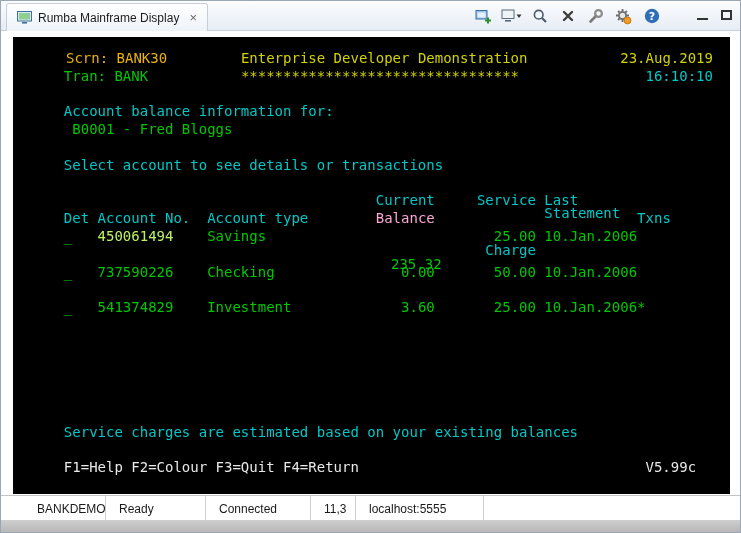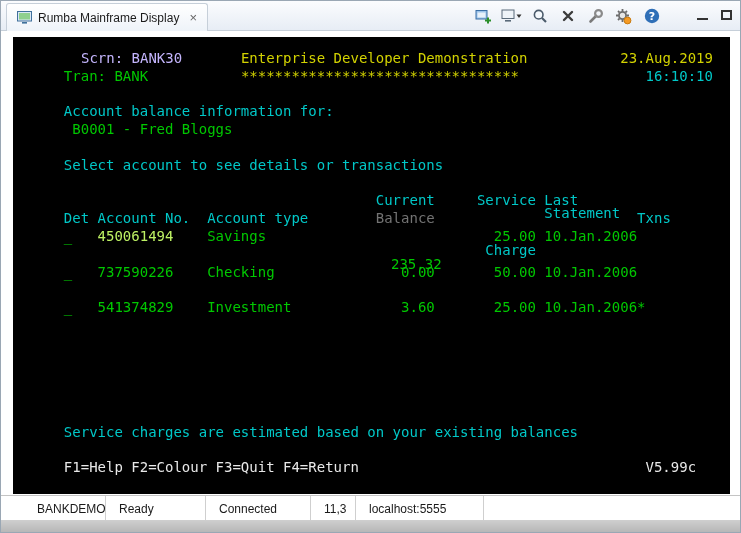--- a/index.html
+++ b/index.html
@@ -129,36 +129,36 @@
     </span>
   </div>
 
   <div class="winctl">
     <span class="minbtn"></span>
     <span class="maxbtn"></span>
   </div>
 </div>
 
 <div class="terminal">
-    <span class="seg" style="left: 68px; top: 14px; color: #c4b5fd;">Scrn: BANK30</span>
+    <span class="seg" style="left: 53px; top: 14px; color: #eab308;">Scrn: BANK30</span>
     <span class="seg" style="left: 227.89px; top: 14px; color: rgb(210, 210, 0);">Enterprise Developer Demonstration</span>
     <span class="seg" style="left: 607.24px; top: 14px; color: rgb(210, 210, 0);">23.Aug.2019</span>
     <span class="seg" style="left: 50.86px; top: 31.8px; color: rgb(0, 200, 0);">Tran: BANK</span>
     <span class="seg" style="left: 227.89px; top: 31.8px; color: rgb(210, 210, 0);">*********************************</span>
     <span class="seg" style="left: 632.53px; top: 31.8px; color: rgb(0, 200, 200);">16:10:10</span>
     <span class="seg" style="left: 50.86px; top: 67.4px; color: rgb(0, 200, 200);">Account balance information for:</span>
     <span class="seg" style="left: 59.29px; top: 85.2px; color: rgb(0, 200, 0);">B0001 - Fred Bloggs</span>
     <span class="seg" style="left: 50.86px; top: 120.8px; color: rgb(0, 200, 200);">Select account to see details or transactions</span>
     <span class="seg" style="left: 362.77px; top: 156.4px; color: rgb(0, 200, 200);">Current</span>
     <span class="seg" style="left: 463.93px; top: 156.4px; color: rgb(0, 200, 200);">Service</span>
     <span class="seg" style="left: 531.37px; top: 156.4px; color: rgb(0, 200, 200);">Last</span>
     <span class="seg" style="left: 50.86px; top: 174.2px; color: rgb(0, 200, 200);">Det</span>
     <span class="seg" style="left: 84.58px; top: 174.2px; color: rgb(0, 200, 200);">Account No.</span>
     <span class="seg" style="left: 194.17px; top: 174.2px; color: rgb(0, 200, 200);">Account type</span>
-    <span class="seg" style="left: 362.77px; top: 174.2px; color: #737373;">Balance</span>
+    <span class="seg" style="left: 362.77px; top: 174.2px; color: #f9a8d4;">Balance</span>
     <span class="seg" style="left: 472.36px; top: 174.2px; color: rgb(0, 200, 200); margin-top: 32px;">Charge</span>
     <span class="seg" style="left: 531.37px; top: 169px; color: rgb(0, 200, 200);">Statement</span>
     <span class="seg" style="left: 624.1px; top: 174.2px; color: rgb(0, 200, 200);">Txns</span>
     <span class="seg" style="left: 50.86px; top: 192px; color: rgb(0, 200, 0);">_</span>
     <span class="seg" style="left: 84.58px; top: 192px; color: #bef264;">450061494</span>
     <span class="seg" style="left: 194.17px; top: 192px; color: rgb(0, 200, 0);">Savings</span>
     <span class="seg" style="left: 378px; top: 192px; color: rgb(0, 200, 0); margin-top: 28px;">235.32</span>
     <span class="seg" style="left: 480.79px; top: 192px; color: rgb(0, 200, 0);">25.00</span>
     <span class="seg" style="left: 531.37px; top: 192px; color: rgb(0, 200, 0);">10.Jan.2006</span>
     <span class="seg" style="left: 50.86px; top: 227.6px; color: rgb(0, 200, 0);">_</span>

